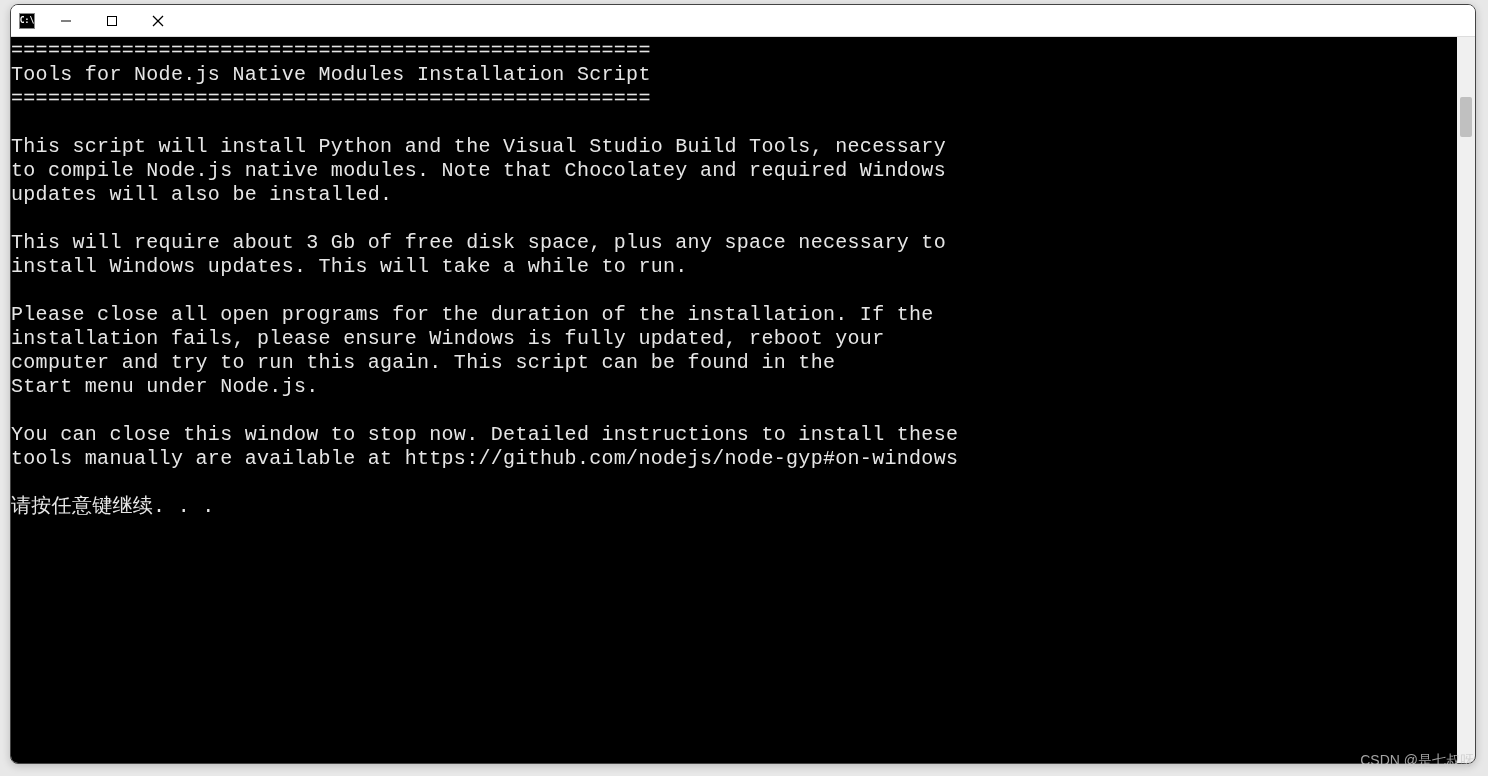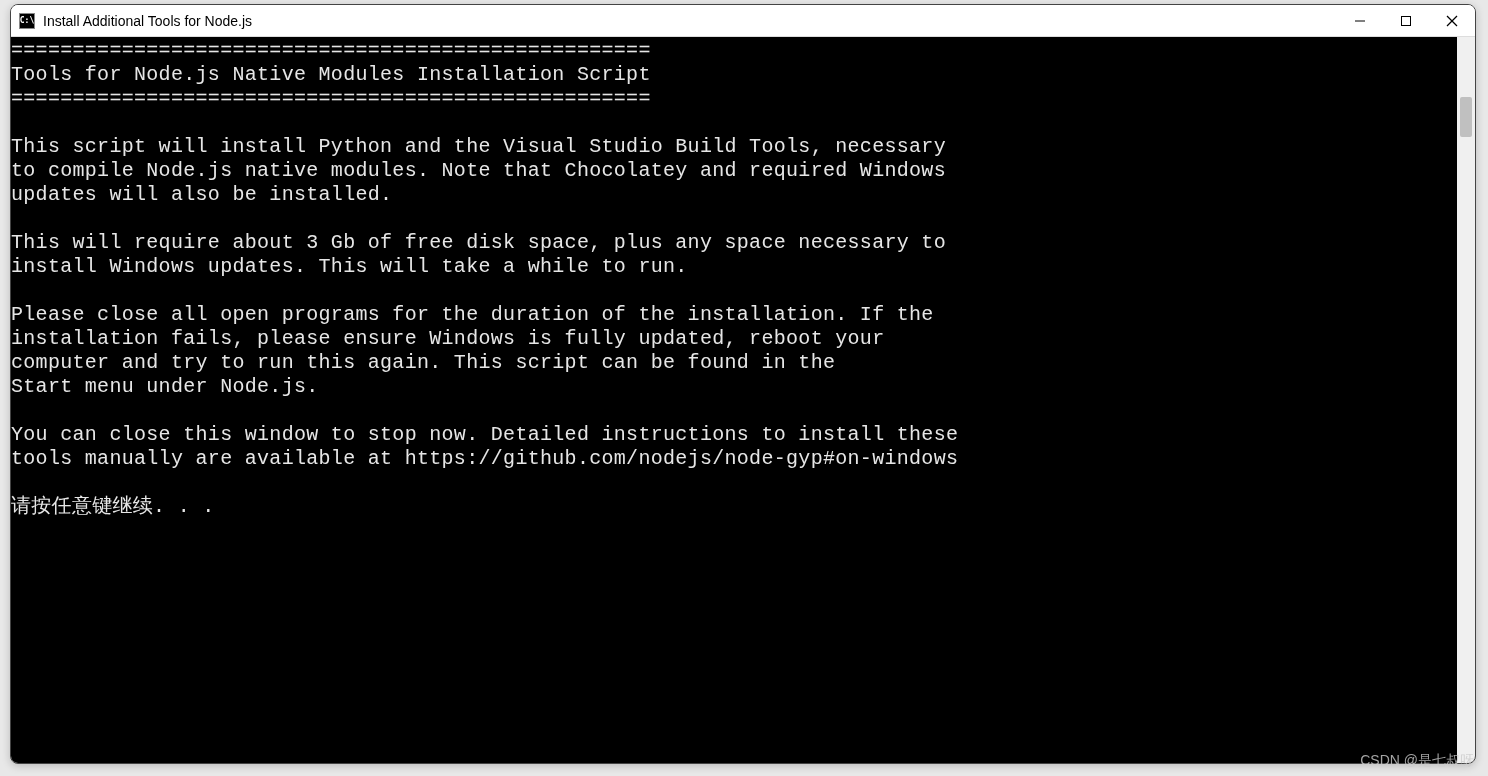--- a/index.html
+++ b/index.html
@@ -108,21 +108,20 @@
       opacity: .8;
       pointer-events: none;
     }
   </style>
 </head>
 <body>
 
 <div class="window">
   <div class="titlebar">
     <div class="titlebar-icon">C:\</div>
-    <div class="titlebar-text">Install Additional Tools for Node.js</div>
     <div class="win-controls">
       <div class="win-btn">
         <svg viewBox="0 0 12 12">
             <line x1="1" y1="6" x2="11" y2="6" stroke="currentColor" stroke-width="1"></line>
           </svg>
       </div>
       <div class="win-btn">
         <svg viewBox="0 0 12 12">
             <rect x="1.5" y="1.5" width="9" height="9" fill="none" stroke="currentColor" stroke-width="1"></rect>
           </svg>

